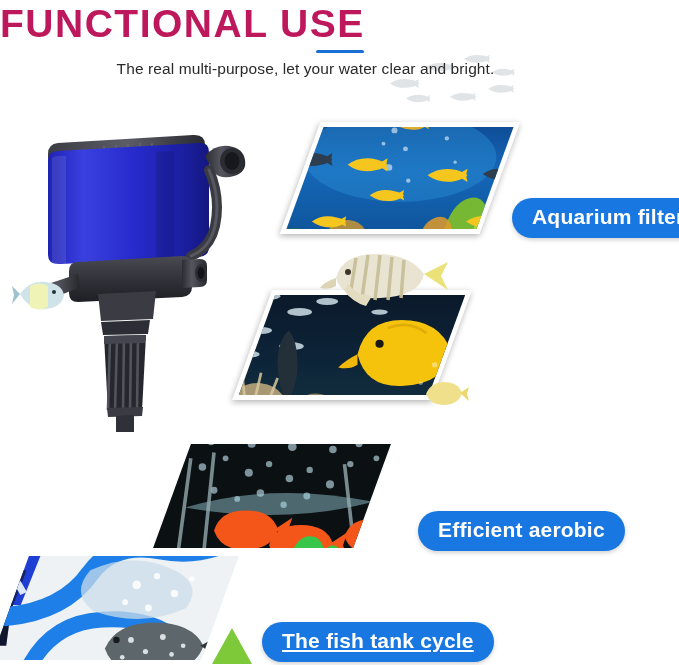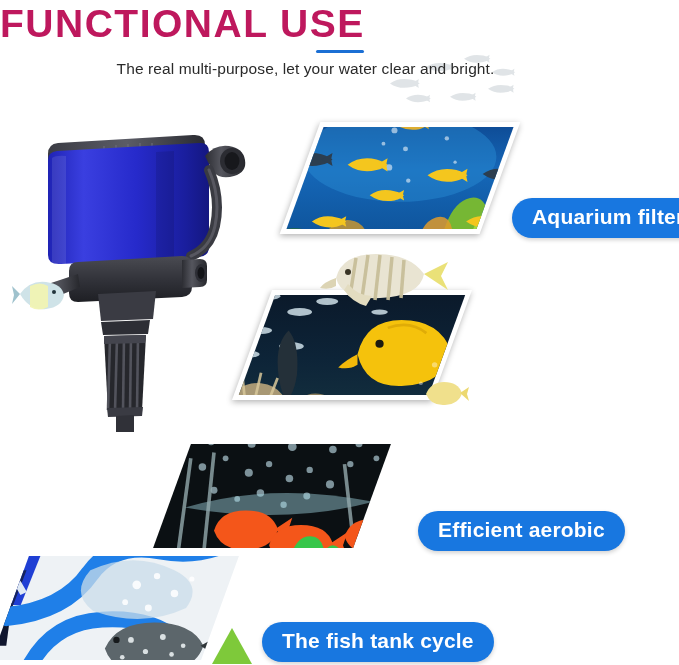--- a/index.html
+++ b/index.html
@@ -447,19 +447,19 @@
               <circle cx="18" cy="24" r="1.6"></circle>
                 <circle cx="40" cy="28" r="1.4"></circle>
               <circle cx="60" cy="16" r="1.6"></circle>
             </g>
             <circle cx="14" cy="12" r="2.2" fill="#161a1c"></circle>
           </g>
         </svg>
       </div>
     </div>
   </div>
-  <div class="badge" style="left:262px;top:622px;">The fish tank cycle</div>
+  <div class="badge" style="left:262px;top:622px;text-decoration:underline;">The fish tank cycle</div>
 
   <svg class="floatfish" style="left:212px;top:628px;width:40px;height:36px;" viewBox="0 0 40 36">
     <path d="M20 0 l20 36 l-40 0 z" fill="#7ec93a"></path>
   </svg>
 
 </div>
 
 </body></html>

